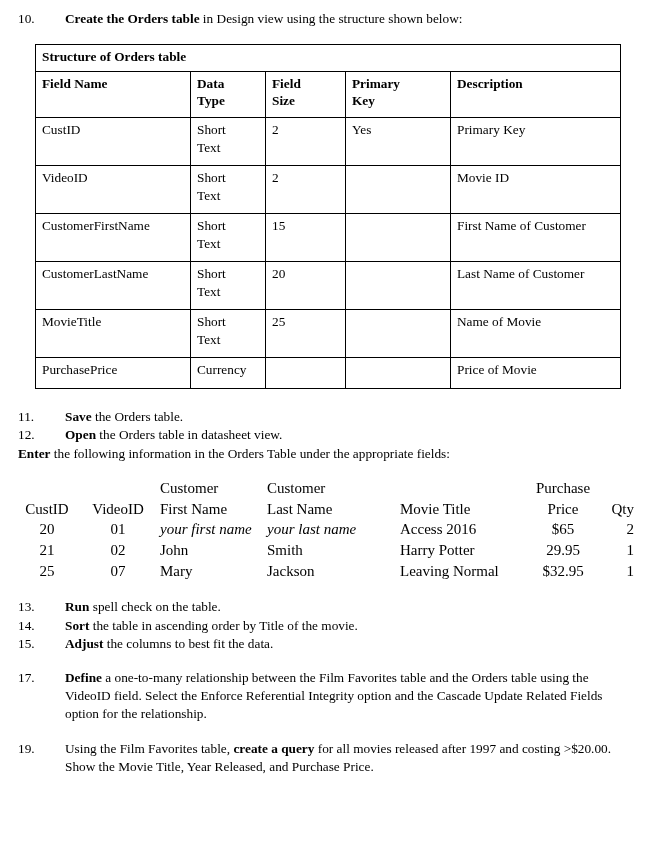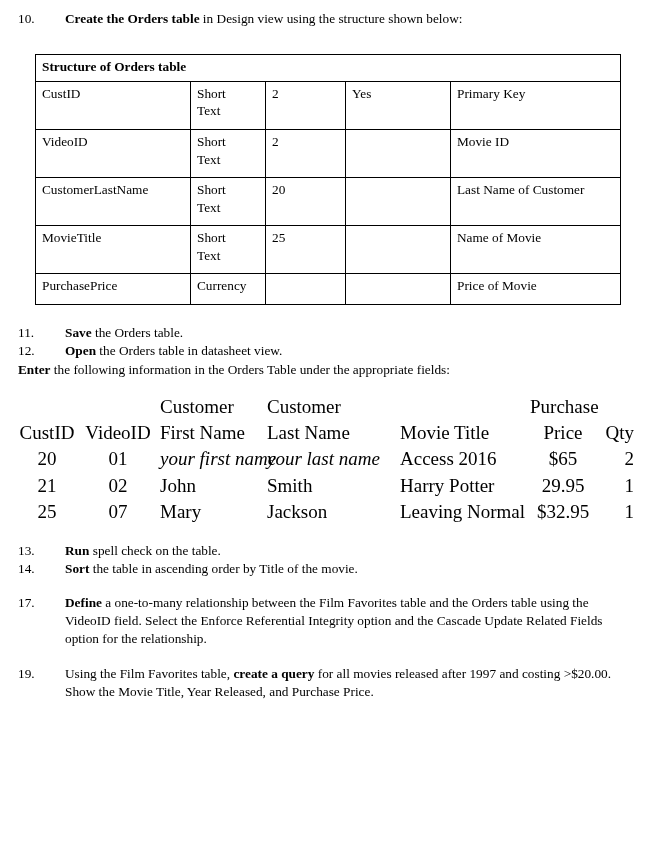--- a/index.html
+++ b/index.html
@@ -21,21 +21,21 @@
   .bold { font-weight: 700; }
   .italic { font-style: italic; }
   .mt15 { margin-top: 15px; }
   .mt16 { margin-top: 16px; }
 
   
   table.struct {
     border-collapse: collapse;
     table-layout: fixed;
     width: 585px;
-    margin: 26px 0 19px 17px;
+    margin: 16px 0 19px 17px;
   }
   table.struct th, table.struct td {
     border: 1px solid #000;
     vertical-align: top;
     text-align: left;
     padding: 3px 6px 9px 6px;
     white-space: pre-line;
     font-weight: 400;
     font-size: 13.3px;
     line-height: 1.32;
@@ -46,21 +46,21 @@
   
   table.orders {
     border-collapse: collapse;
     table-layout: fixed;
     width: 616px;
     margin: 15px 0 17px 0;
   }
   table.orders td {
     padding: 0;
     vertical-align: top;
-    font-size: 19px;
+    font-size: 15px;
     line-height: 1.38;
     overflow: visible;
     white-space: nowrap;
   }
   table.orders td:nth-child(1), table.orders td:nth-child(2) { text-align: center; }
   table.orders td:nth-child(3), table.orders td:nth-child(4), table.orders td:nth-child(5) { text-align: left; }
   table.orders td:nth-child(6) { text-align: center; }
   table.orders td:nth-child(7) { text-align: right; }
 </style>
 </head>
@@ -78,37 +78,55 @@
       <col style="width:155px">
         <col style="width:75px">
         <col style="width:80px">
         <col style="width:105px">
         <col style="width:170px">
     </colgroup>
     <thead>
       <tr>
         <th colspan="5" class="title-cell">Structure of Orders table</th>
       </tr>
+      <tr class="cols" id="struct-cols">
+          <th>Field Name</th>
+          <th>Data
+Type</th>
+          <th>Field
+Size</th>
+          <th>Primary
+Key</th>
+          <th>Description</th>
+        </tr>
     </thead>
     <tbody id="struct-body">
         <tr>
           <td>CustID</td>
           <td>Short
 Text</td>
           <td>2</td>
           <td>Yes</td>
           <td>Primary Key</td>
         </tr>
         <tr>
           <td>VideoID</td>
           <td>Short
 Text</td>
           <td>2</td>
           <td></td>
           <td>Movie ID</td>
+        </tr>
+        <tr>
+          <td>CustomerFirstName</td>
+          <td>Short
+Text</td>
+          <td>15</td>
+          <td></td>
+          <td>First Name of Customer</td>
         </tr>
         <tr>
           <td>CustomerLastName</td>
           <td>Short
 Text</td>
           <td>20</td>
           <td></td>
           <td>Last Name of Customer</td>
         </tr>
         <tr>
@@ -201,20 +219,24 @@
   </table>
 
   <div class="item">
       <span class="num">13.</span>
       <span class="itext"><span class="bold">Run</span><span> spell check on the table.</span></span>
     </div>
   <div class="item">
       <span class="num">14.</span>
       <span class="itext"><span class="bold">Sort</span><span> the table in ascending order by Title of the movie.</span></span>
     </div>
+  <div class="item">
+      <span class="num">15.</span>
+      <span class="itext"><span class="bold">Adjust</span><span> the columns to best fit the data.</span></span>
+    </div>
 
   <div class="item mt15">
       <span class="num">17.</span>
       <span class="itext"><span class="bold">Define</span><span> a one-to-many relationship between the Film Favorites table and the Orders table using the VideoID field.  Select the Enforce Referential Integrity option and the Cascade Update Related Fields option for the relationship.</span></span>
     </div>
 
   <div class="item mt16">
       <span class="num">19.</span>
       <span class="itext"><span>Using the Film Favorites table, </span><span class="bold">create a query</span><span> for all movies released after 1997 and costing &gt;$20.00.  Show the Movie Title, Year Released, and Purchase Price.</span></span>
     </div>

